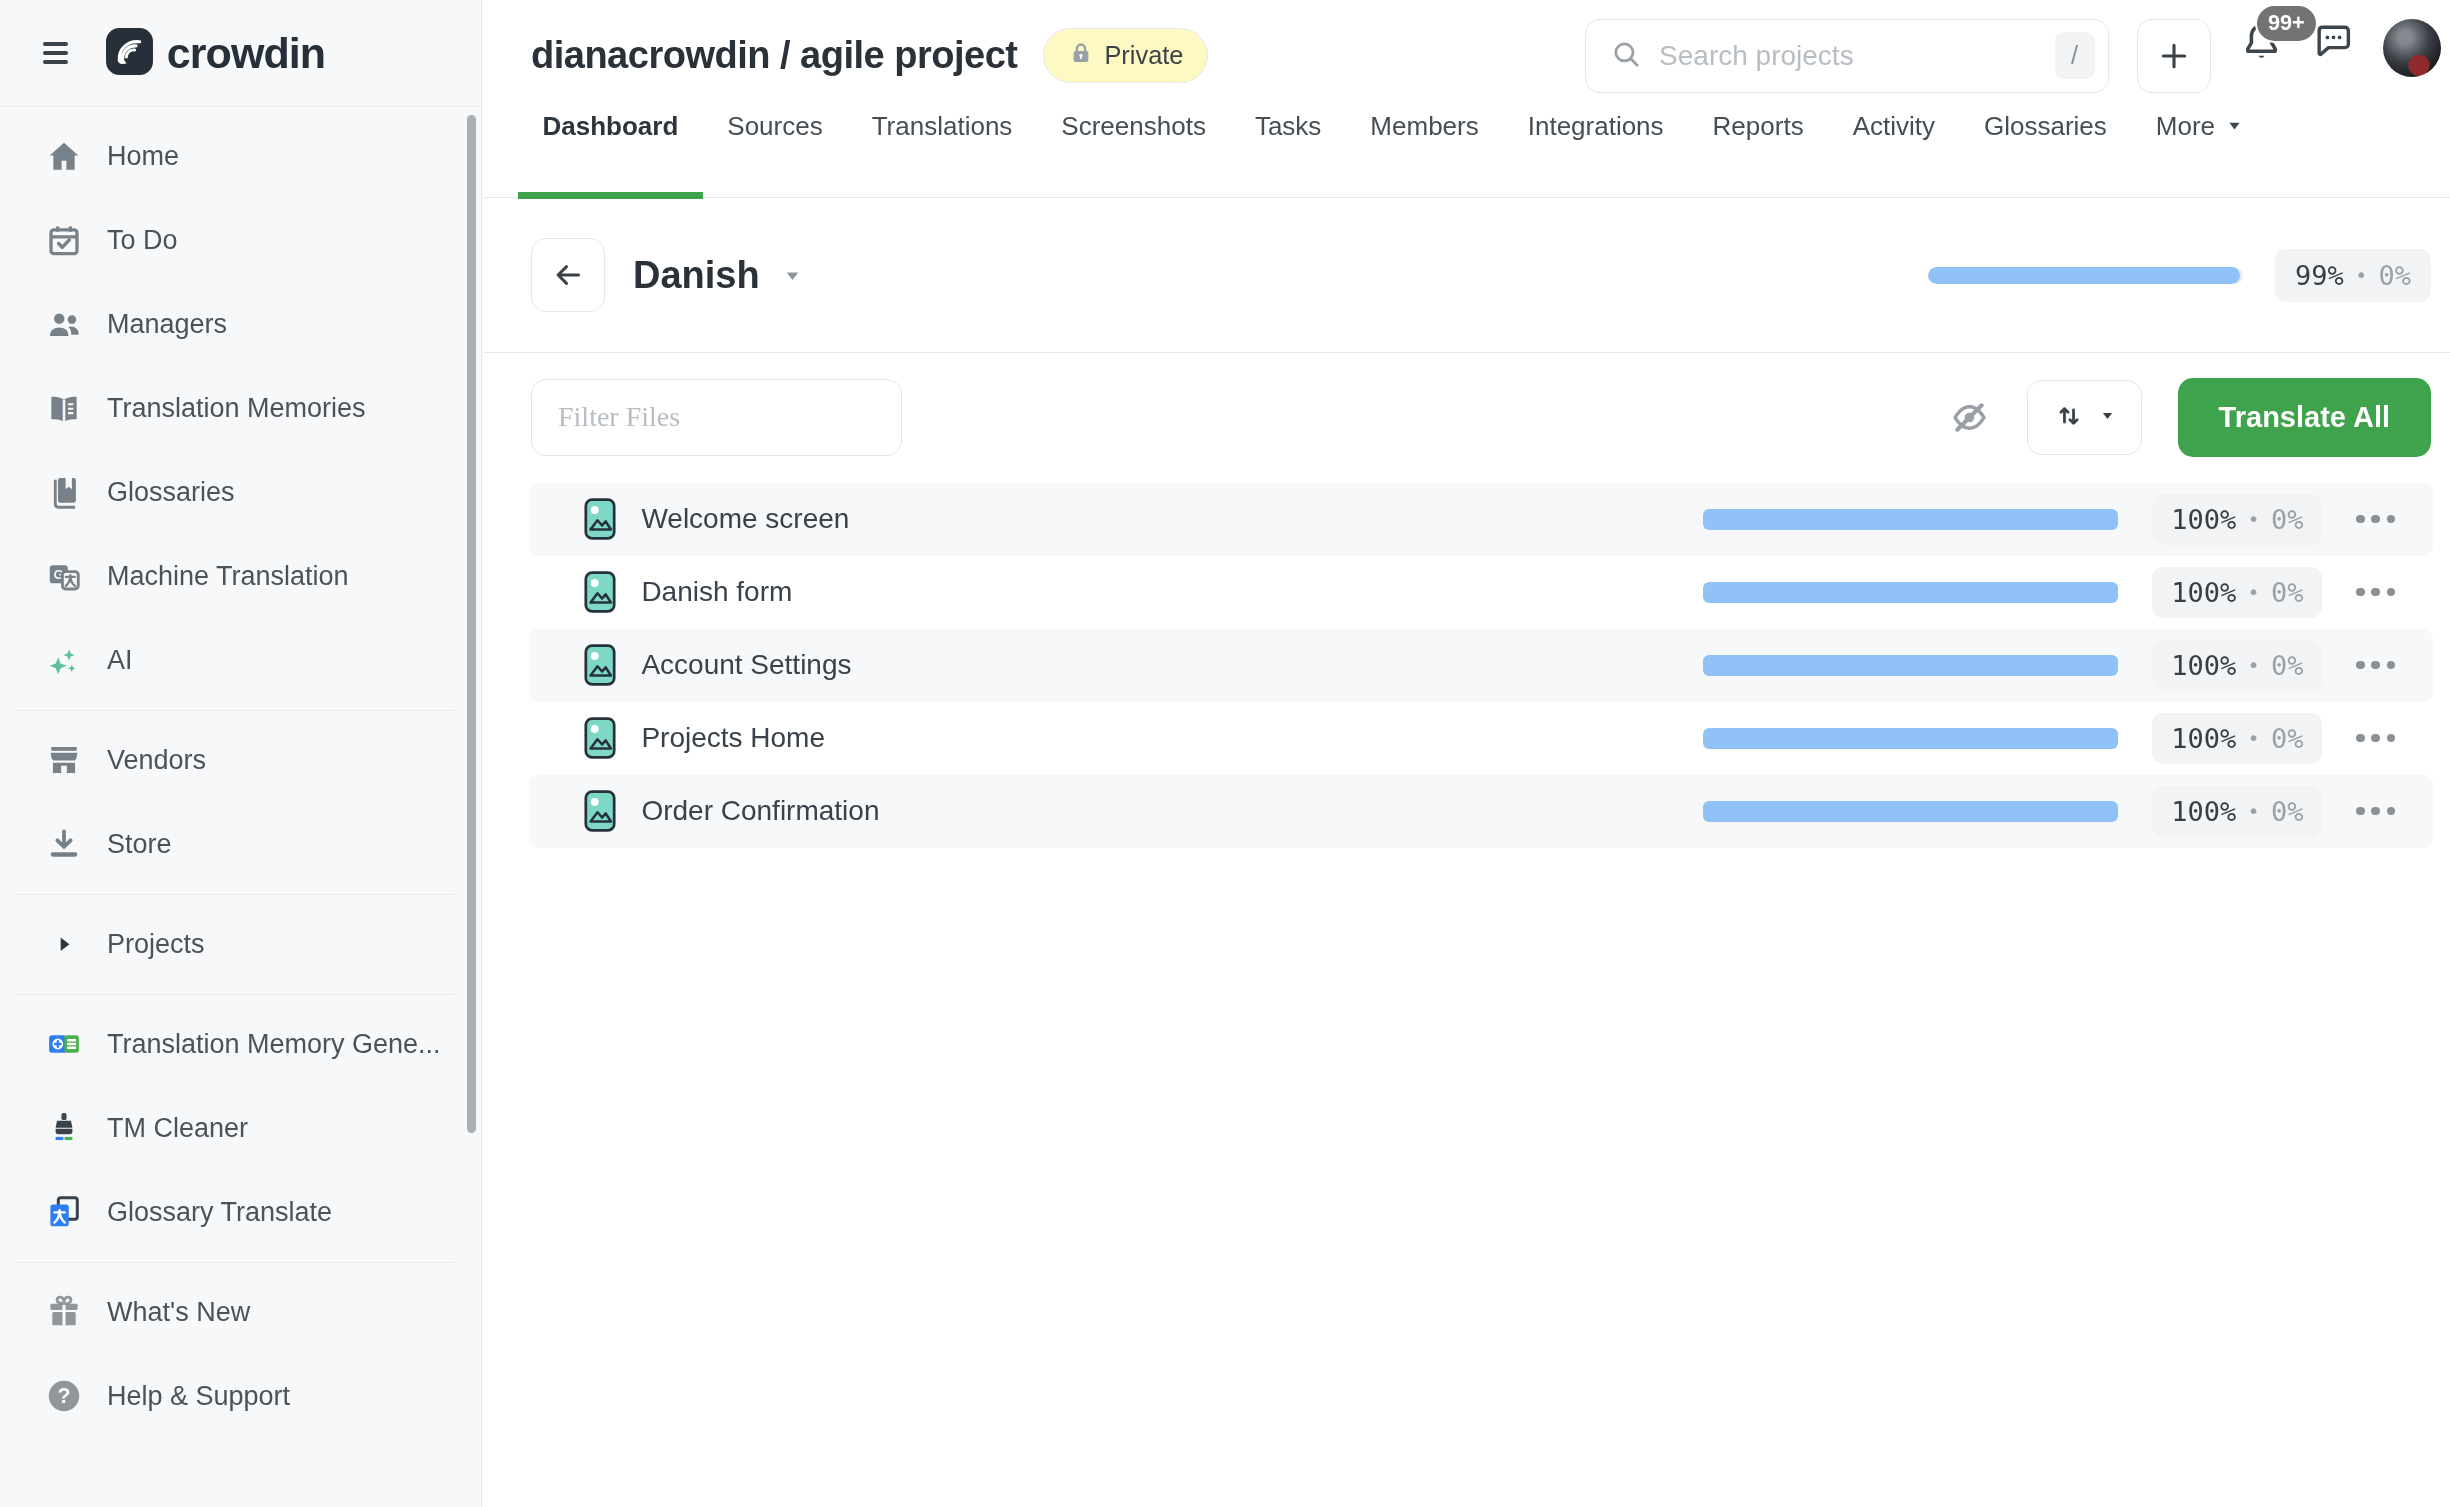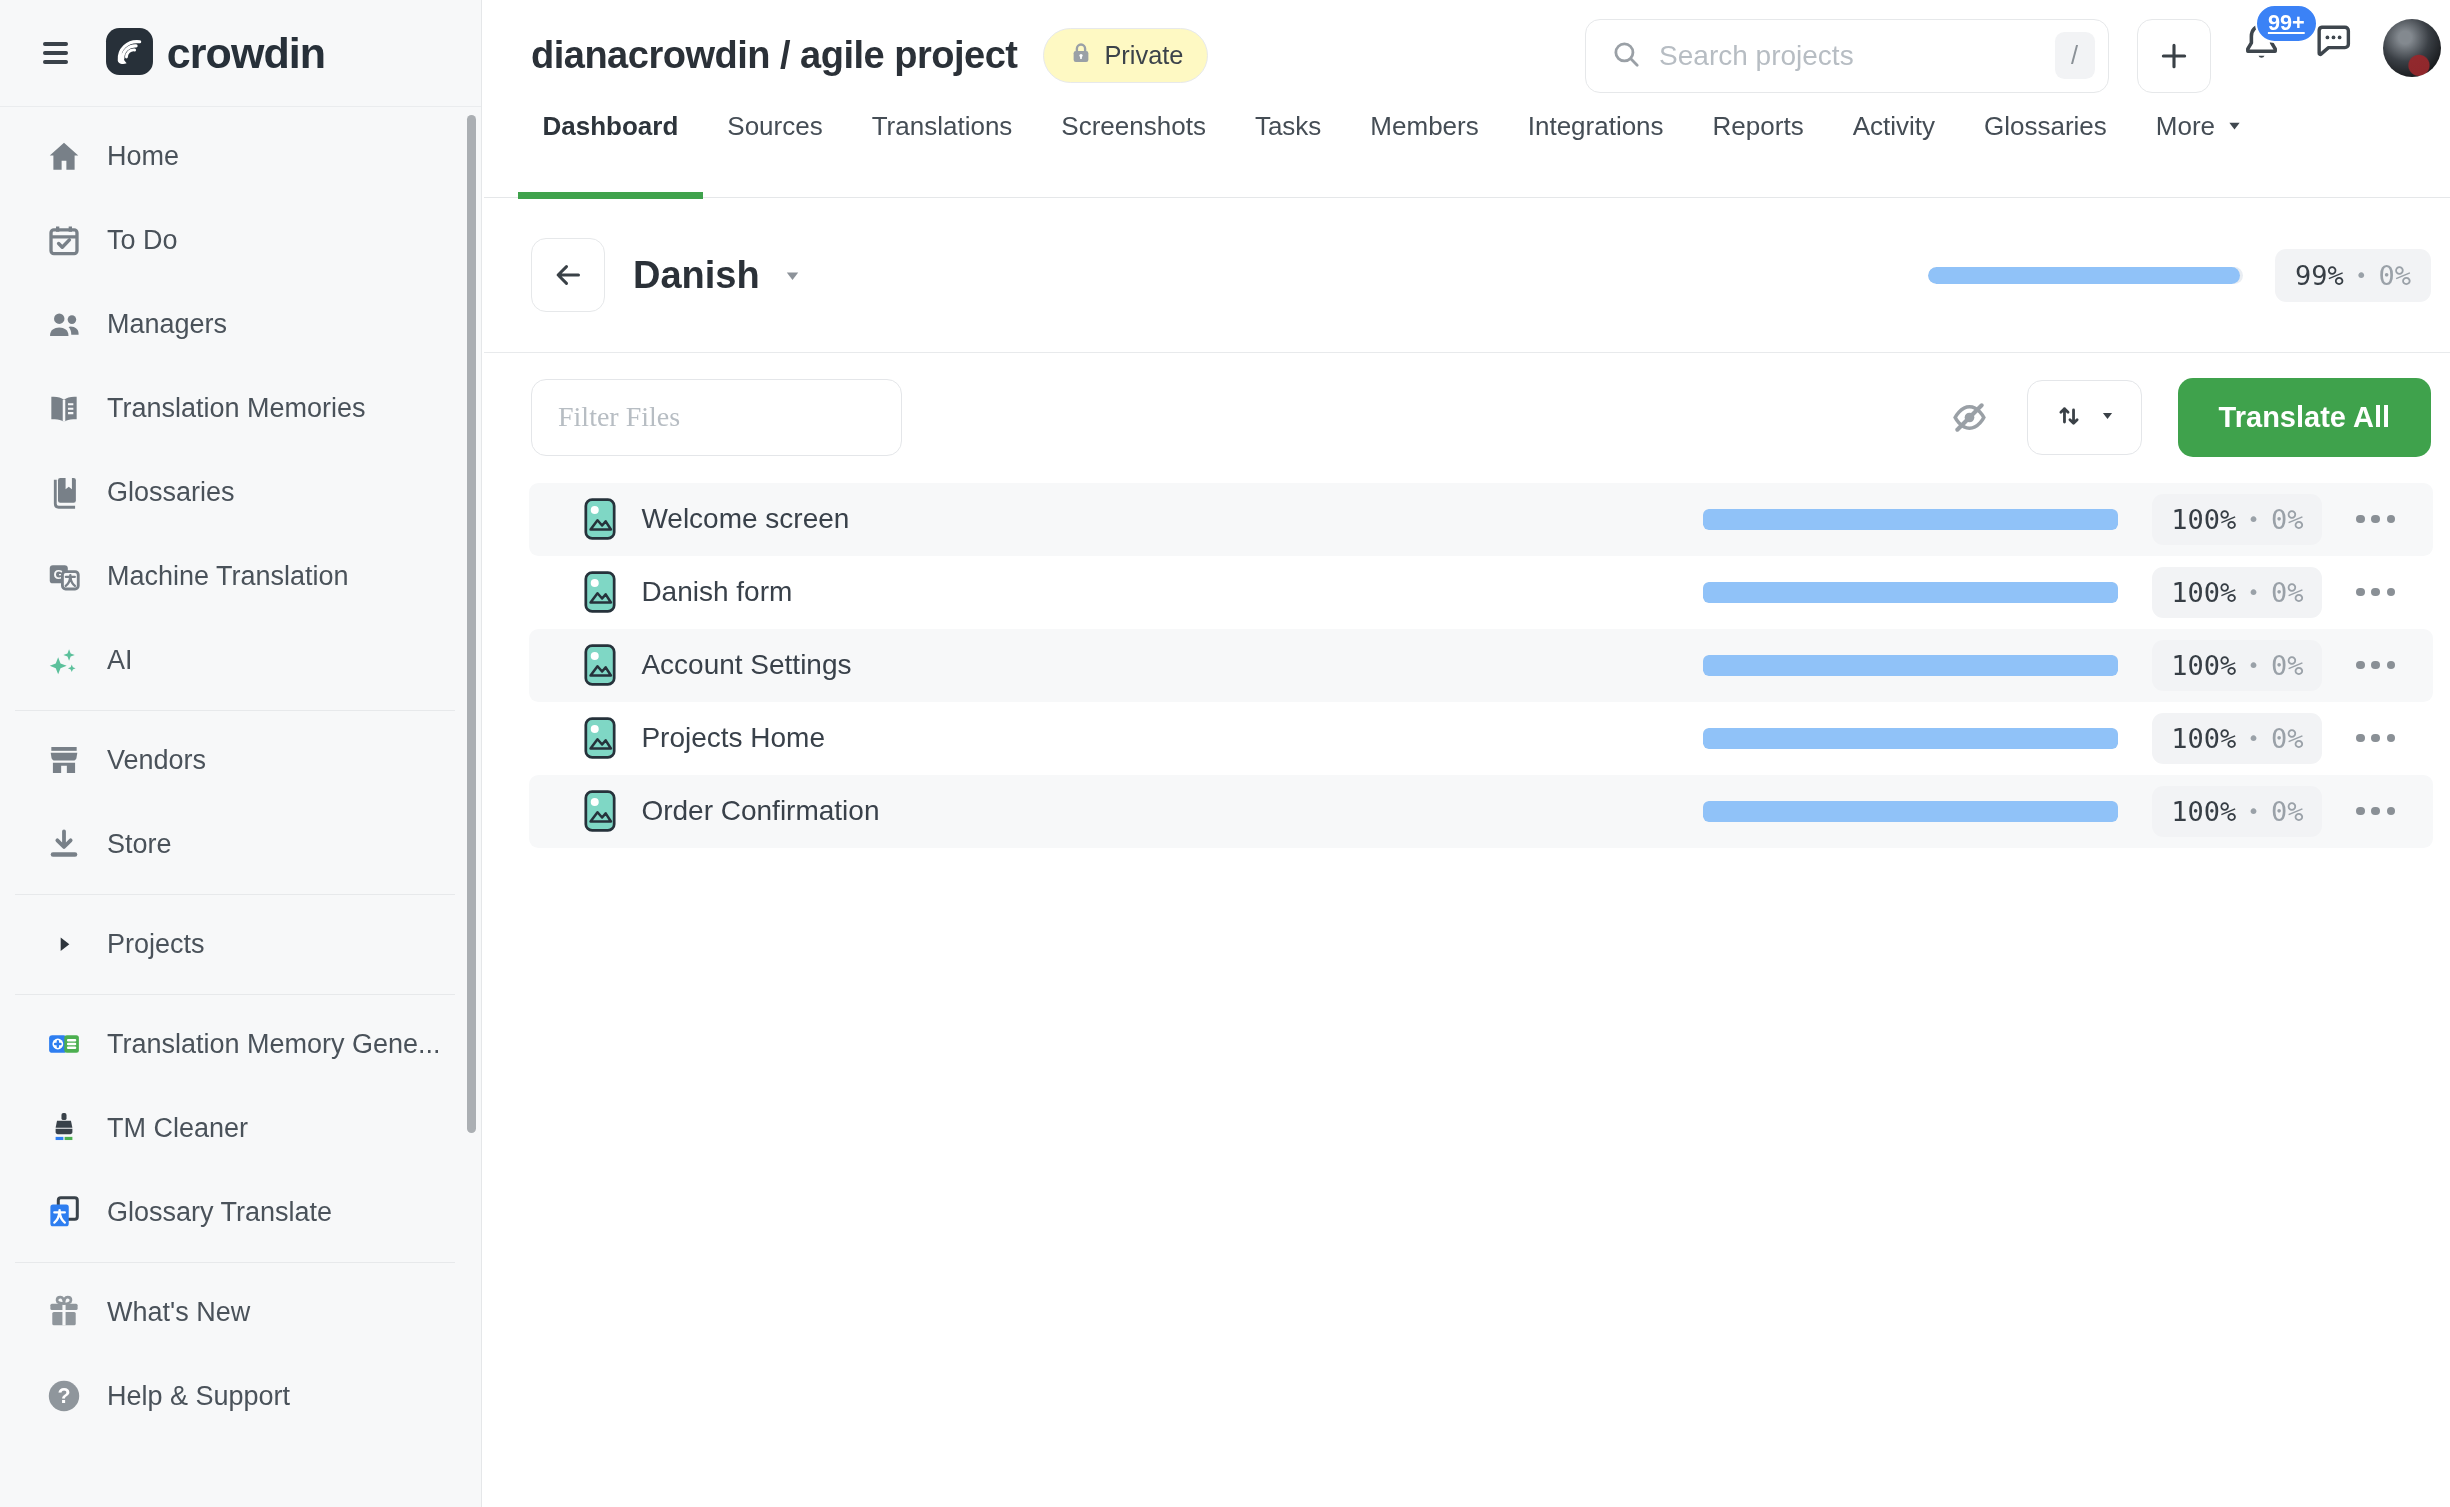--- a/index.html
+++ b/index.html
@@ -27,21 +27,21 @@
   .title-wrap { display:flex; align-items:center; gap:26px; }
   .page-title { font-size:38px; font-weight:700; color:#2b3138; letter-spacing:-0.5px; white-space:nowrap; }
   .private-badge { display:flex; align-items:center; gap:10.4px; height:55px; padding:0 23.6px; border:1.9px solid #e7e9eb; border-radius:941px; background:#fef9c3; font-size:25.4px; color:#3c434a; }
   .top-actions { margin-left:auto; display:flex; align-items:flex-start; gap:28px; }
   .searchbox { width:524px; height:74px; border:1.9px solid #e6e8ea; border-radius:15px; background:#fff; display:flex; align-items:center; gap:17px; padding:0 13px 0 24.5px; }
   .searchbox input { flex:1; min-width:0; border:0; outline:0; background:transparent; font-size:28px; color:#3c434a; font-family:"Liberation Sans", sans-serif; }
   .searchbox input::placeholder { color:#b7bdc3; }
   .kbd { width:40px; height:47px; background:#f2f3f5; border-radius:9.4px; display:flex; align-items:center; justify-content:center; color:#8b9197; font-size:25.4px; }
   .add-btn { width:74px; height:74px; border:1.9px solid #e6e8ea; border-radius:15px; background:#fff; display:flex; align-items:center; justify-content:center; cursor:pointer; }
   .bell { position:relative; cursor:pointer; display:flex; }
-  .nbadge { position:absolute; top:-15px; left:16px; background:#3b82f6; color:#fff; font-size:21.7px; font-weight:700; line-height:1; padding:6.6px 11.3px 7.5px; border-radius:941px; border:2.8px solid #fff;text-decoration:underline; }
+  .nbadge { position:absolute; top:-15px; left:16px; background:#737373; color:#fff; font-size:21.7px; font-weight:700; line-height:1; padding:6.6px 11.3px 7.5px; border-radius:941px; border:2.8px solid #fff; }
   .chat { cursor:pointer; display:flex; }
   .avatar { width:58px; height:58px; border-radius:50%; cursor:pointer;
     background:
       radial-gradient(circle at 62% 80%, rgba(150,40,44,.95) 0 17%, rgba(150,40,44,0) 19%),
       radial-gradient(circle at 38% 32%, #83898f 0 12%, #3a3f45 45%, #17191c 78%); }
 
   
   .tabs { display:flex; align-items:stretch; padding-left:34px; border-bottom:1.9px solid #e5e7e9; height:87px; }
   .tab { position:relative; display:flex; align-items:flex-start; gap:10.4px; padding:0 24.5px; font-size:26px; color:#454d55; cursor:pointer; white-space:nowrap; }
   .tab.active { font-weight:700; color:#2d343b; }

